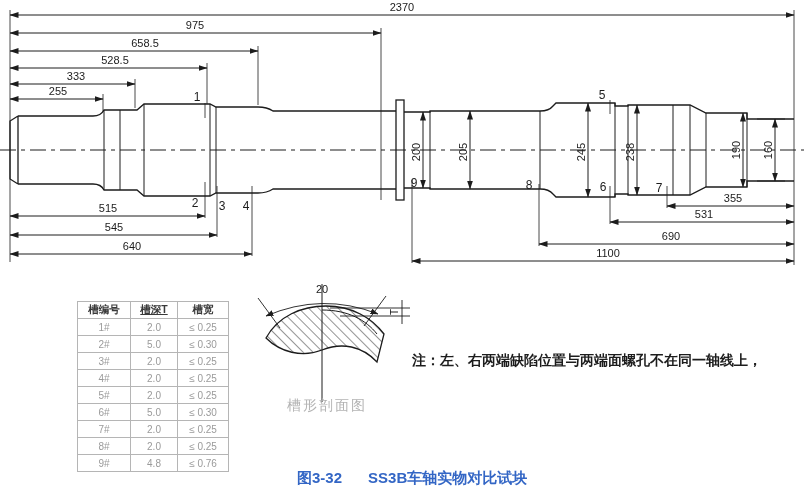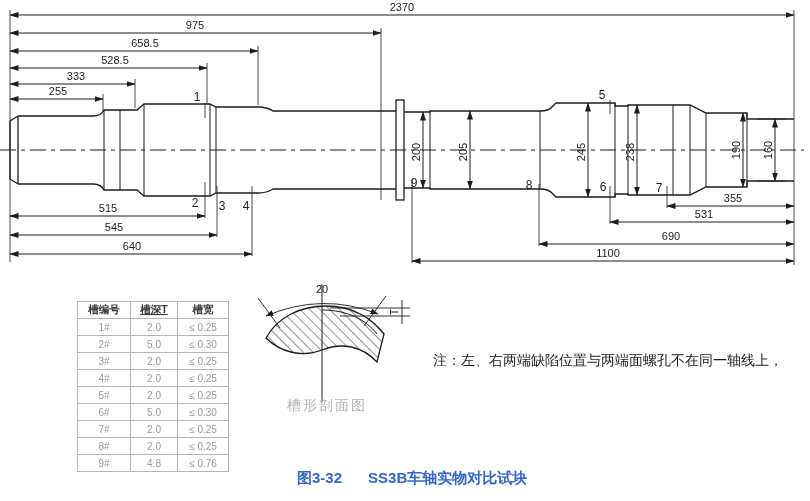--- a/index.html
+++ b/index.html
@@ -14,21 +14,21 @@
   #slot-table td,#slot-table th{border:1px solid #b5b5b5;height:16px;padding:0 2px;
               text-align:center;vertical-align:middle;white-space:nowrap;}
   #slot-table th{color:#3a3a3a;font-weight:bold;font-size:10.5px;}
   #slot-table td{color:#9a9a9a;}
   .c1{width:48px;margin-top:44px;} .c2{width:42px;text-decoration:underline;} .c3{width:46px;}
   
   #xsec-caption{position:absolute;left:287px;top:397px;font-size:14px;color:#b3b3b3;
                 letter-spacing:2px;}
   
   #note{position:absolute;left:412px;top:349px;width:392px;color:#1d1d1d;
-        font-family:"Liberation Serif",serif;font-weight:normal;font-size:14px;line-height:23px;text-align:center;}
+        font-family:"Liberation Serif",serif;font-weight:bold;font-size:14px;line-height:23px;}
   #note .ind{padding-left:34px;}
   
   #fig-caption{position:absolute;left:297px;top:469px;font-size:15px;font-weight:bold;
                color:#3366c5;white-space:nowrap;}
   #fig-caption .num{margin-right:26px;}
 </style>
 </head>
 <body>
 
 <div id="stage">

